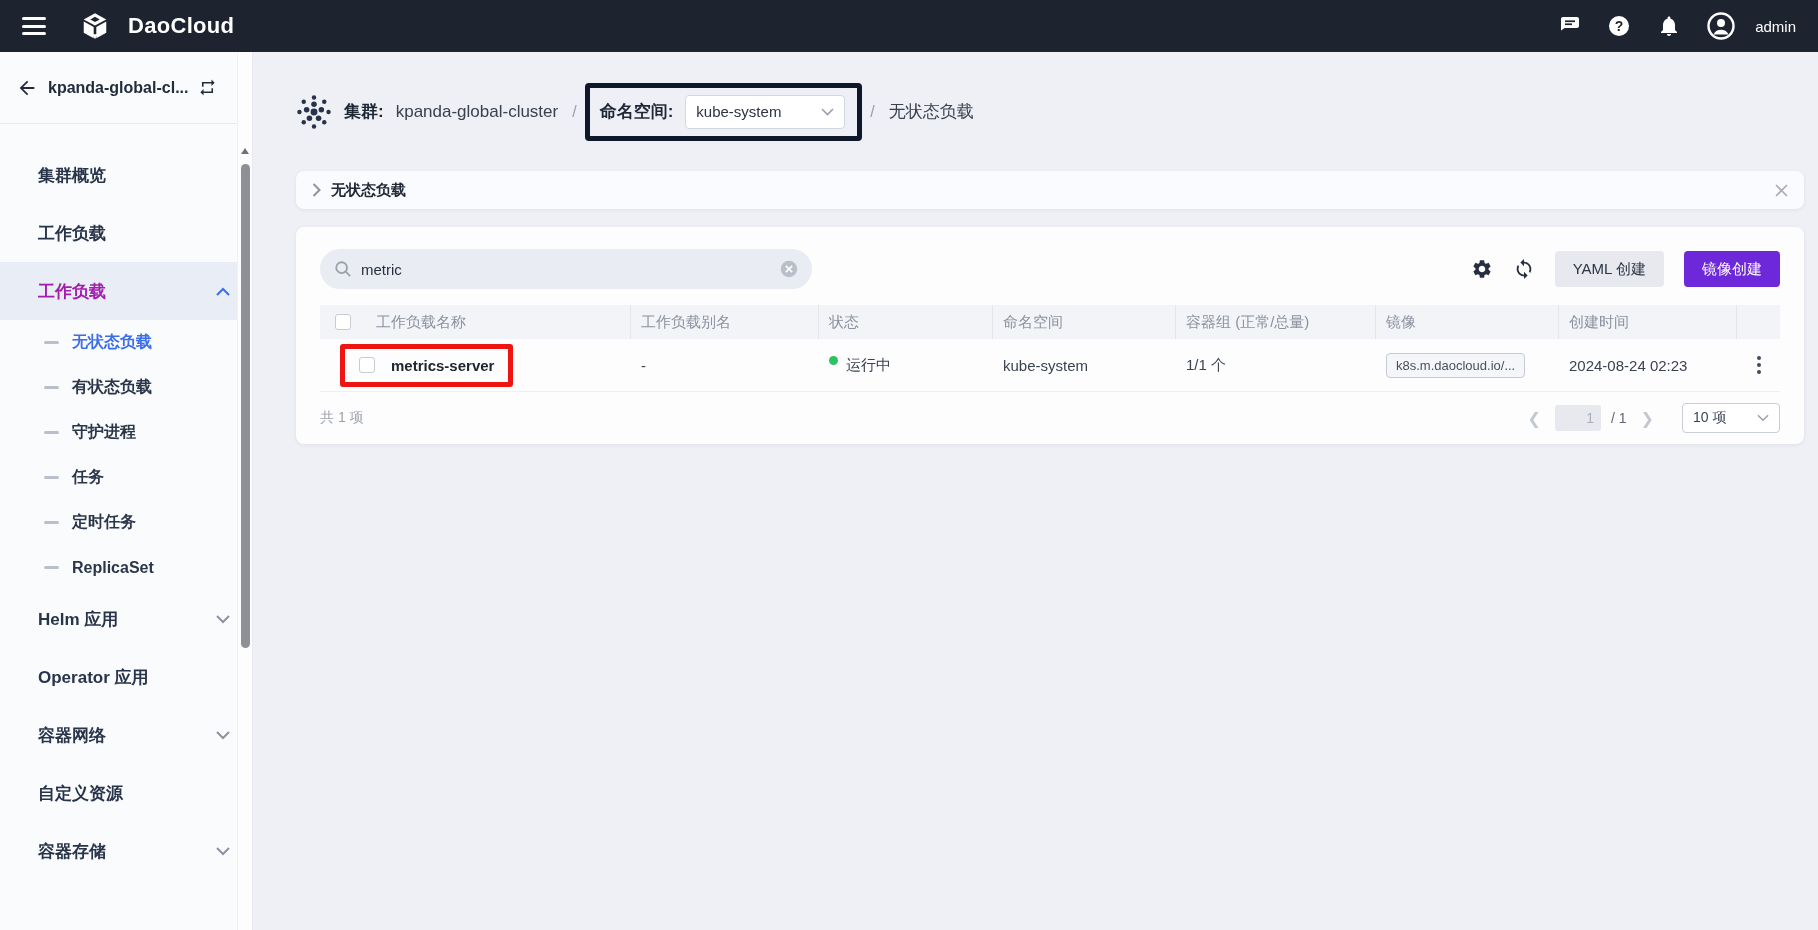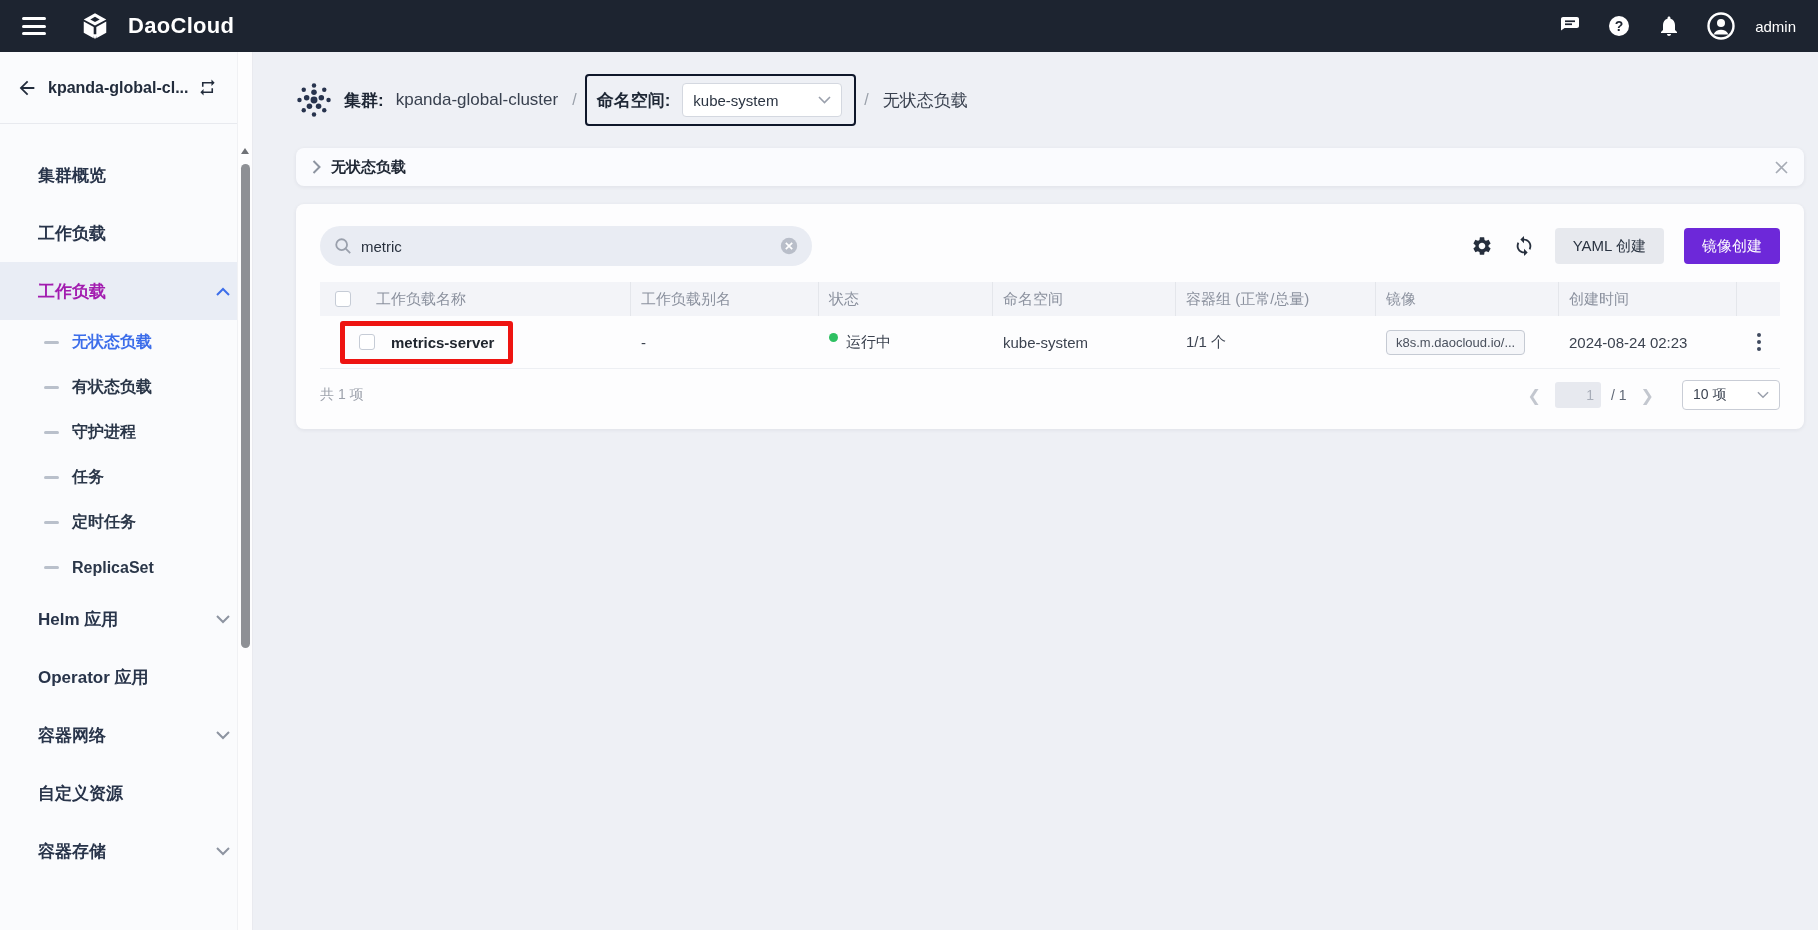--- a/index.html
+++ b/index.html
@@ -37,35 +37,35 @@
   .m-sub { height:45px; display:flex; align-items:center; padding-left:44px; font-size:16px; font-weight:700; color:#2b3749; cursor:pointer; }
   .m-sub .dash { width:15px; height:3px; border-radius:2px; background:#b9c0cb; margin-right:13px; flex:none; }
   .m-sub.active { color:#3d6eea; }
 
   
   .sscroll { position:absolute; top:0; right:0; width:15px; height:100%; background:#fdfdfe; border-left:1px solid #f0f1f4; }
   .sscroll-arrow { position:absolute; top:96px; left:3px; width:0; height:0; border-left:4px solid transparent; border-right:4px solid transparent; border-bottom:6px solid #6f7277; }
   .sscroll-thumb { position:absolute; top:112px; left:3px; width:9px; height:484px; background:#8e9095; border-radius:5px; cursor:grab; }
 
   
-  .crumb { height:96px; display:flex; align-items:center; padding-left:43px; gap:12px; }
+  .crumb { height:119px; display:flex; align-items:center; padding-left:43px; gap:12px; }
   .crumb-bold { font-size:17px; font-weight:700; color:#1e2735; }
   .crumb-val { font-size:17px; color:#39414f; }
   .crumb-slash { font-size:16px; color:#9aa0aa; padding:0 2px; }
-  .ns-box { display:inline-flex; align-items:center; gap:12px; border:2px solid #0f172a; border-radius:4px; padding:7px 12px 7px 10px; margin:-12px -6px; background:transparent; }
+  .ns-box { display:inline-flex; align-items:center; gap:12px; border:5px solid #0f172a; border-radius:4px; padding:7px 12px 7px 10px; margin:-12px -6px; background:transparent; }
   .ns-select { width:160px; height:34px; background:#fff; border:1px solid #d4d8e0; border-radius:4px; display:flex; align-items:center; padding:0 10px; font-size:15px; color:#2b3442; cursor:pointer; }
   .ns-select .chev { margin-left:auto; }
 
   
   .tabbar { margin:0 14px 0 43px; height:38px; background:#fafbfe; border-radius:8px; box-shadow:0 1px 4px rgba(25,35,60,.07); display:flex; align-items:center; padding:0 16px; gap:10px; }
   .tab-label { font-size:15px; font-weight:700; color:#212936; }
   .tab-close { margin-left:auto; cursor:pointer; }
 
   
-  .card { margin:18px 14px 0 43px; background:#fdfdfe; border-radius:8px; box-shadow:0 1px 4px rgba(25,35,60,.07); padding:22px 24px 8px; }
+  .card { margin:18px 14px 0 43px; background:#fdfdfe; border-radius:8px; box-shadow:0 1px 4px rgba(25,35,60,.07); padding:22px 24px 0; }
   .tools { display:flex; align-items:center; }
   .search-pill { width:492px; height:40px; background:#e9ecf3; border-radius:20px; display:flex; align-items:center; padding:0 14px; gap:9px; }
   .search-pill input { flex:1; border:none; outline:none; background:transparent; font-size:15px; color:#29313e; font-family:inherit; }
   .clear-btn { cursor:pointer; }
   .tools-right { margin-left:auto; display:flex; align-items:center; gap:20px; }
   .btn { height:36px; border:none; border-radius:4px; padding:0 18px; font-size:15px; font-family:inherit; cursor:pointer; }
   .btn-gray { background:#e7e9ee; color:#2b3442; }
   .btn-blue { background:#6d28d9; color:#fff; }
 
   

